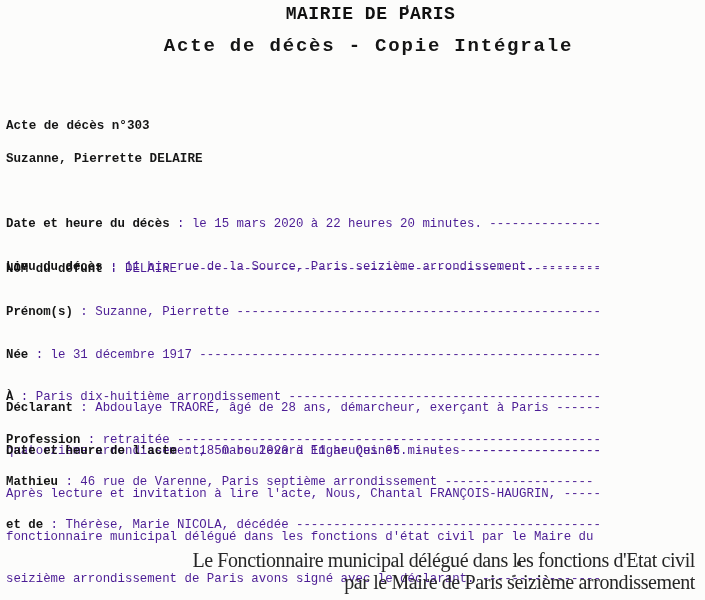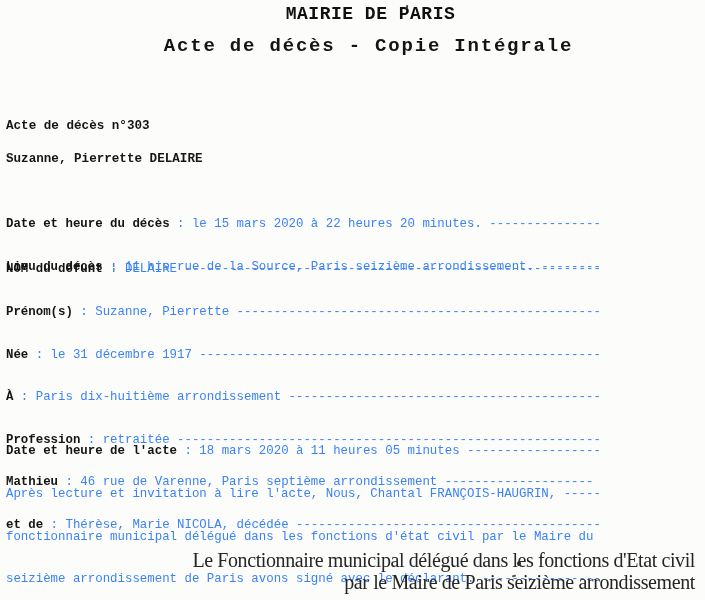--- a/index.html
+++ b/index.html
@@ -35,21 +35,21 @@
   .block{
     position:absolute;left:6px;
     font-size:12.4px;line-height:14.2px;white-space:pre;
   }
   .block-death{top:189px;}
   .block-identity{top:234px;}
   .block-declarant{top:373px;}
   .block-acte{top:416px;}
   .ln{white-space:pre;}
   .lbl{font-weight:bold;color:#141414;margin-top:17px;}
-  .val{color:#3b82f6;}
+  .val{color:#4c1d95;}
   .footer{
     position:absolute;right:10px;top:550px;width:560px;
     text-align:right;
     font-family:"Liberation Serif","DejaVu Serif",serif;
     font-size:20px;line-height:21.5px;letter-spacing:-0.4px;
     color:#262626;
   }
   .artifact{position:absolute;background:#3c3c3c;border-radius:1px;}
   .artifact-apostrophe{left:406px;top:5px;width:2px;height:4px;transform:rotate(12deg);}
   .artifact-dot{left:517px;top:561px;width:4px;height:5px;border-radius:50%;background:#2a2a2a;}
@@ -75,20 +75,24 @@
     <div class="ln"><span class="lbl">NOM du défunt</span><span class="val"> : DELAIRE --------------------------------------------------------</span></div>
     <div class="ln"><span class="lbl">Prénom(s)</span><span class="val"> : Suzanne, Pierrette -------------------------------------------------</span></div>
     <div class="ln"><span class="lbl">Née</span><span class="val"> : le 31 décembre 1917 ------------------------------------------------------</span></div>
     <div class="ln"><span class="lbl">À</span><span class="val"> : Paris dix-huitième arrondissement ------------------------------------------</span></div>
     <div class="ln"><span class="lbl">Profession</span><span class="val"> : retraitée ---------------------------------------------------------</span></div>
     <div class="ln"><span class="lbl">Mathieu</span><span class="val"> : 46 rue de Varenne, Paris septième arrondissement --------------------</span></div>
     <div class="ln"><span class="lbl">et de</span><span class="val"> : Thérèse, Marie NICOLA, décédée -----------------------------------------</span></div>
     
   </div>
 
+  <div class="block block-declarant">
+    <div class="ln"><span class="lbl">Déclarant</span><span class="val"> : Abdoulaye TRAORÉ, âgé de 28 ans, démarcheur, exerçant à Paris ------</span></div>
+    <div class="ln"><span class="lbl"></span><span class="val">quatorzième arrondissement, 50 boulevard Edgar Quinet. -------------------------</span></div>
+  </div>
 
   <div class="block block-acte">
     <div class="ln"><span class="lbl">Date et heure de l'acte</span><span class="val"> : 18 mars 2020 à 11 heures 05 minutes ------------------</span></div>
     <div class="ln"><span class="lbl"></span><span class="val">Après lecture et invitation à lire l'acte, Nous, Chantal FRANÇOIS-HAUGRIN, -----</span></div>
     <div class="ln"><span class="lbl"></span><span class="val">fonctionnaire municipal délégué dans les fonctions d'état civil par le Maire du</span></div>
     <div class="ln"><span class="lbl"></span><span class="val">seizième arrondissement de Paris avons signé avec le déclarant. ----------------</span></div>
   </div>
 
   <div class="footer">
     <div>Le Fonctionnaire municipal délégué dans les fonctions d'Etat civil</div>

